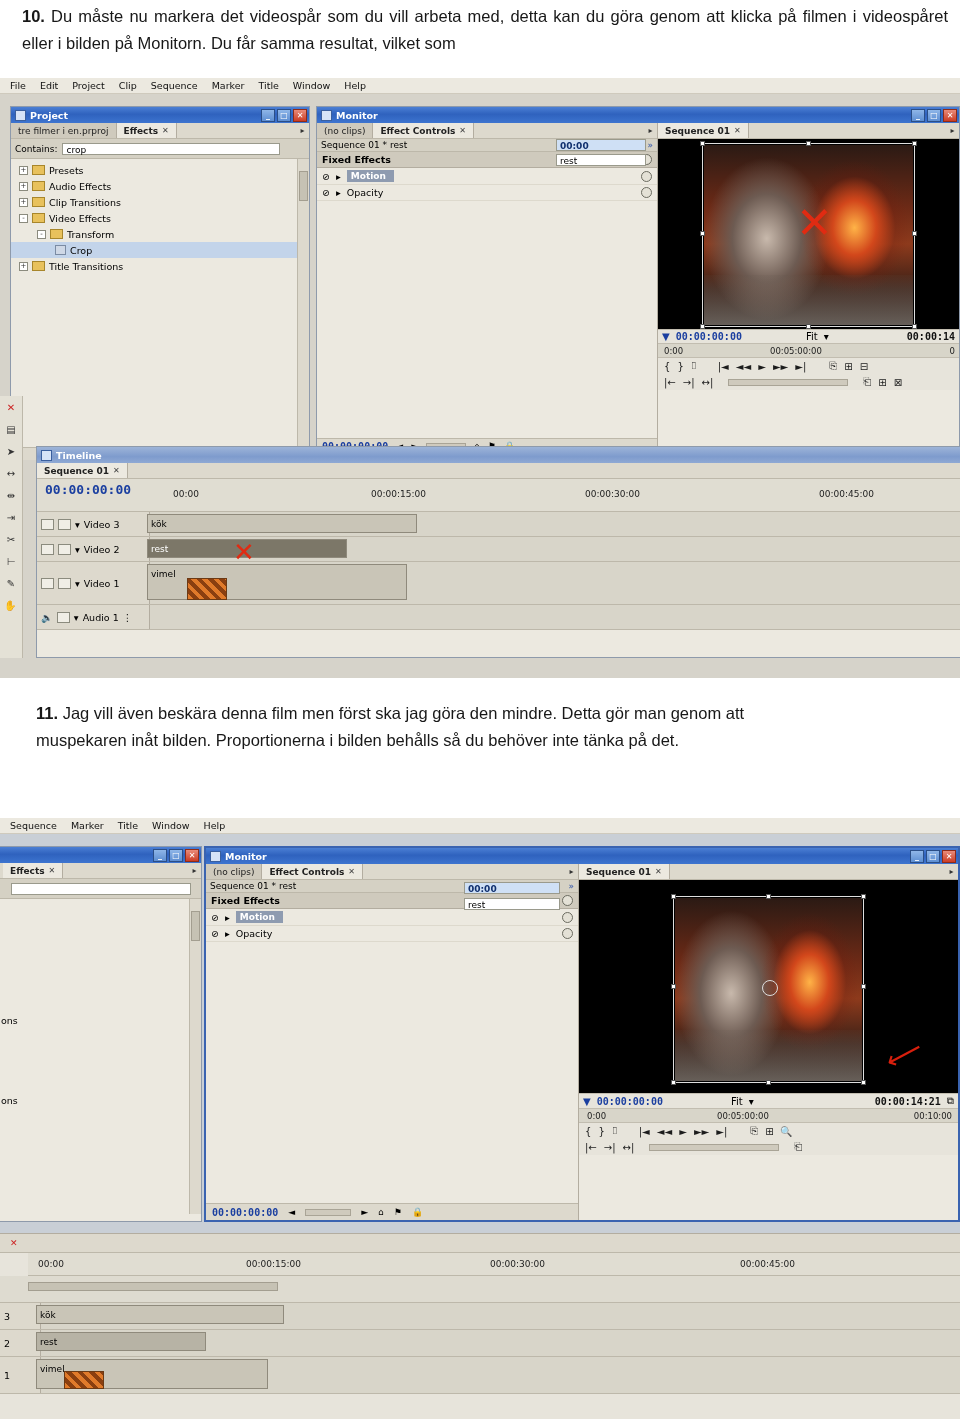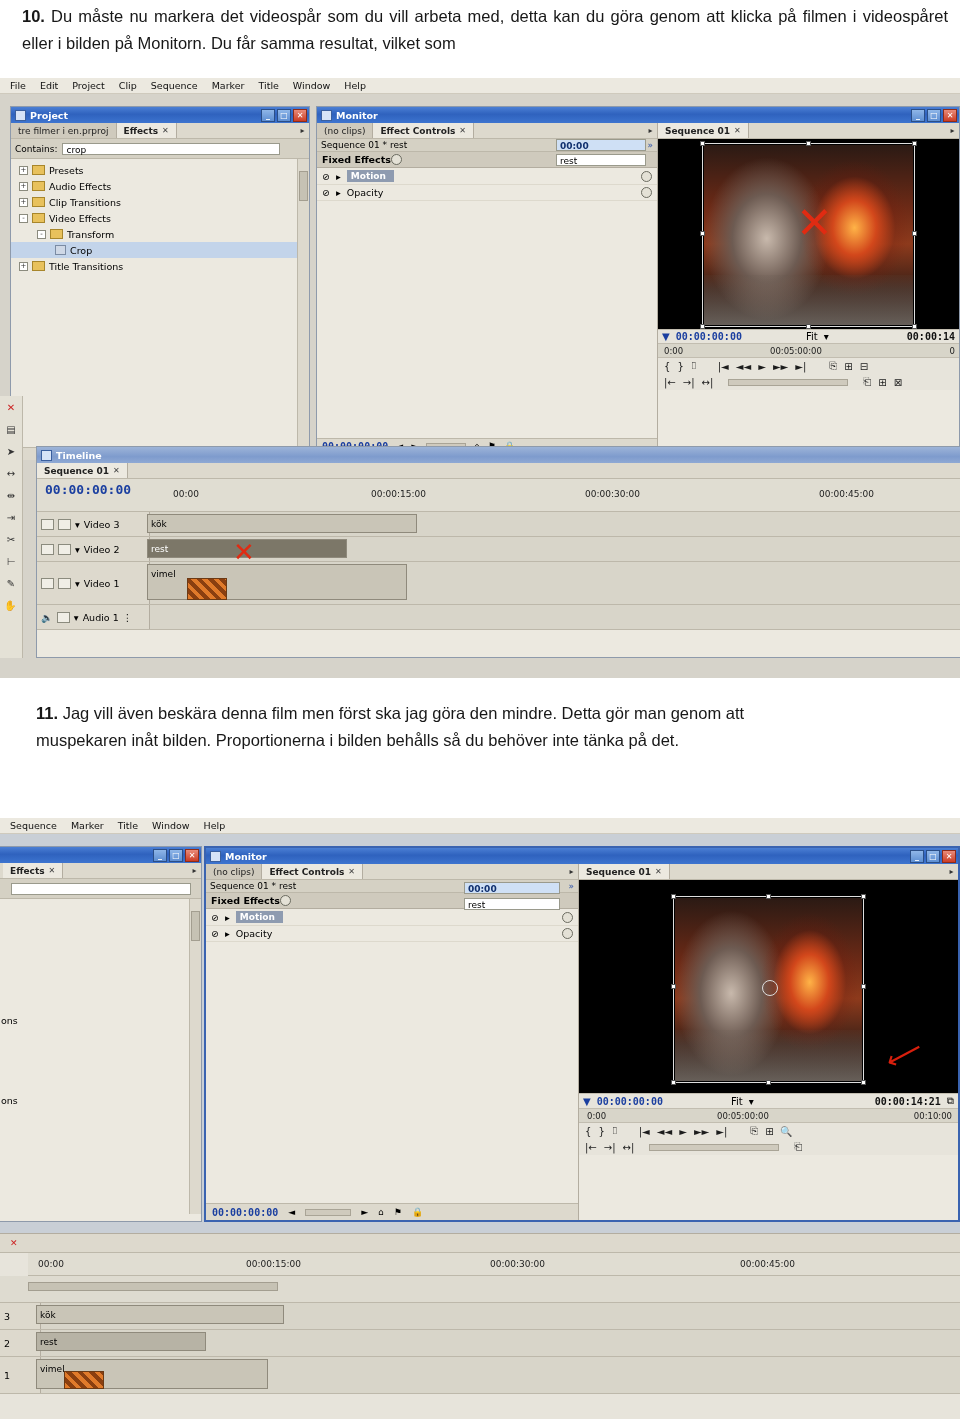--- a/index.html
+++ b/index.html
@@ -249,20 +249,21 @@
 
   
   .fx-head {
     background: #cfcabd;
     border-bottom: 1px solid #b3ada0;
     font-weight: bold;
     padding: 2px 5px;
     font-size: 9.5px;
     display: flex;
     align-items: center;
+    justify-content: space-between;
   }
   .fx-item {
     display: flex;
     align-items: center;
     gap: 6px;
     padding: 2px 5px;
     font-size: 9.5px;
     border-bottom: 1px solid #ddd9cd;
   }
   .fx-item .chip {

